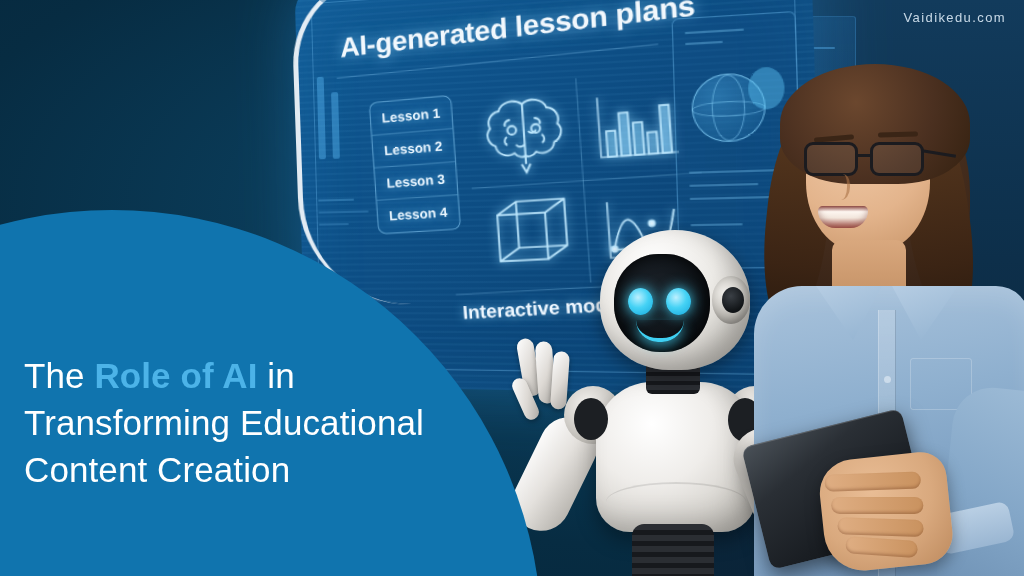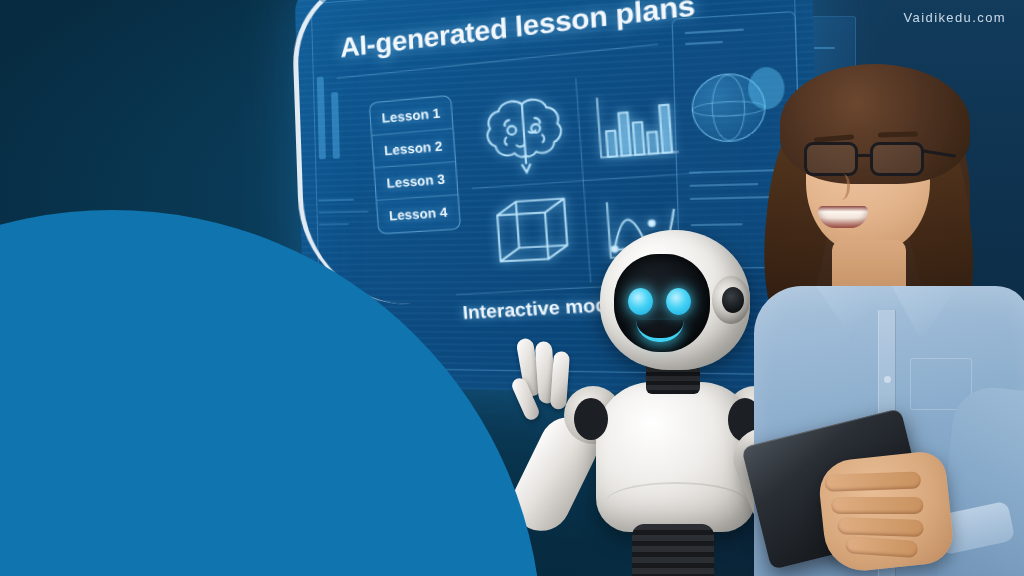--- a/index.html
+++ b/index.html
@@ -504,15 +504,18 @@
 
     <div class="w-hand">
       <div class="w-finger" style="left:6px;top:16px;width:96px;transform:rotate(4deg);"></div>
       <div class="w-finger" style="left:10px;top:40px;width:92px;transform:rotate(6deg);"></div>
       <div class="w-finger" style="left:14px;top:62px;width:86px;transform:rotate(8deg);"></div>
       <div class="w-finger" style="left:20px;top:82px;width:72px;transform:rotate(10deg);"></div>
     </div>
   </div>
 
   <div class="circle"></div>
+  <h1 class="headline">
+    <span>The </span><b>Role of AI</b><span> in Transforming Educational Content Creation</span>
+  </h1>
 
   <div class="watermark">Vaidikedu.com</div>
 </div>
 
 </body></html>

